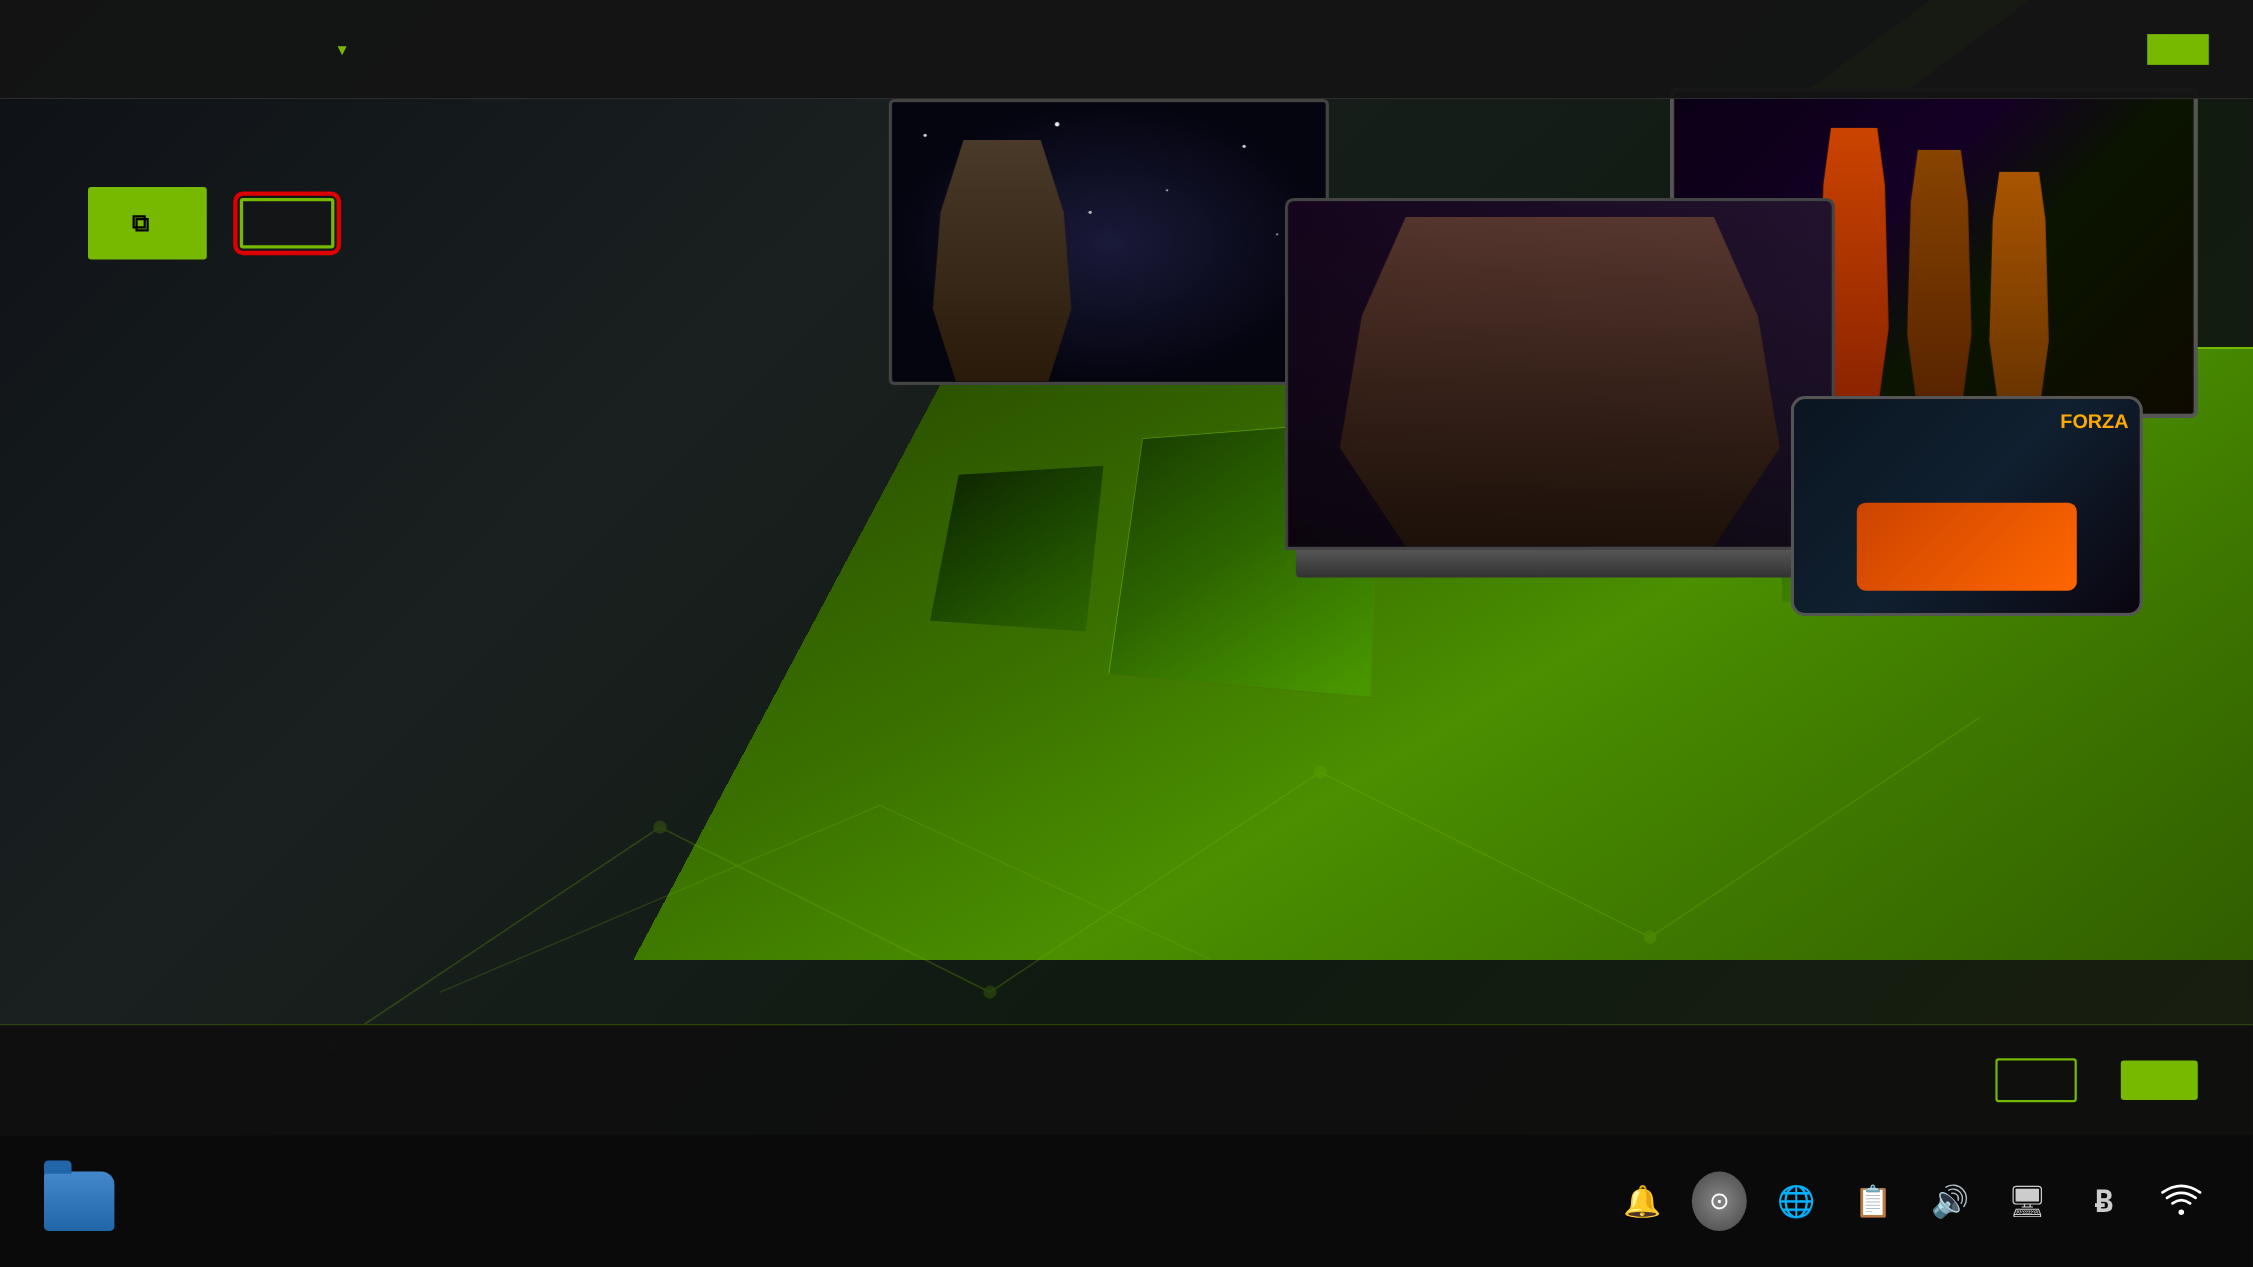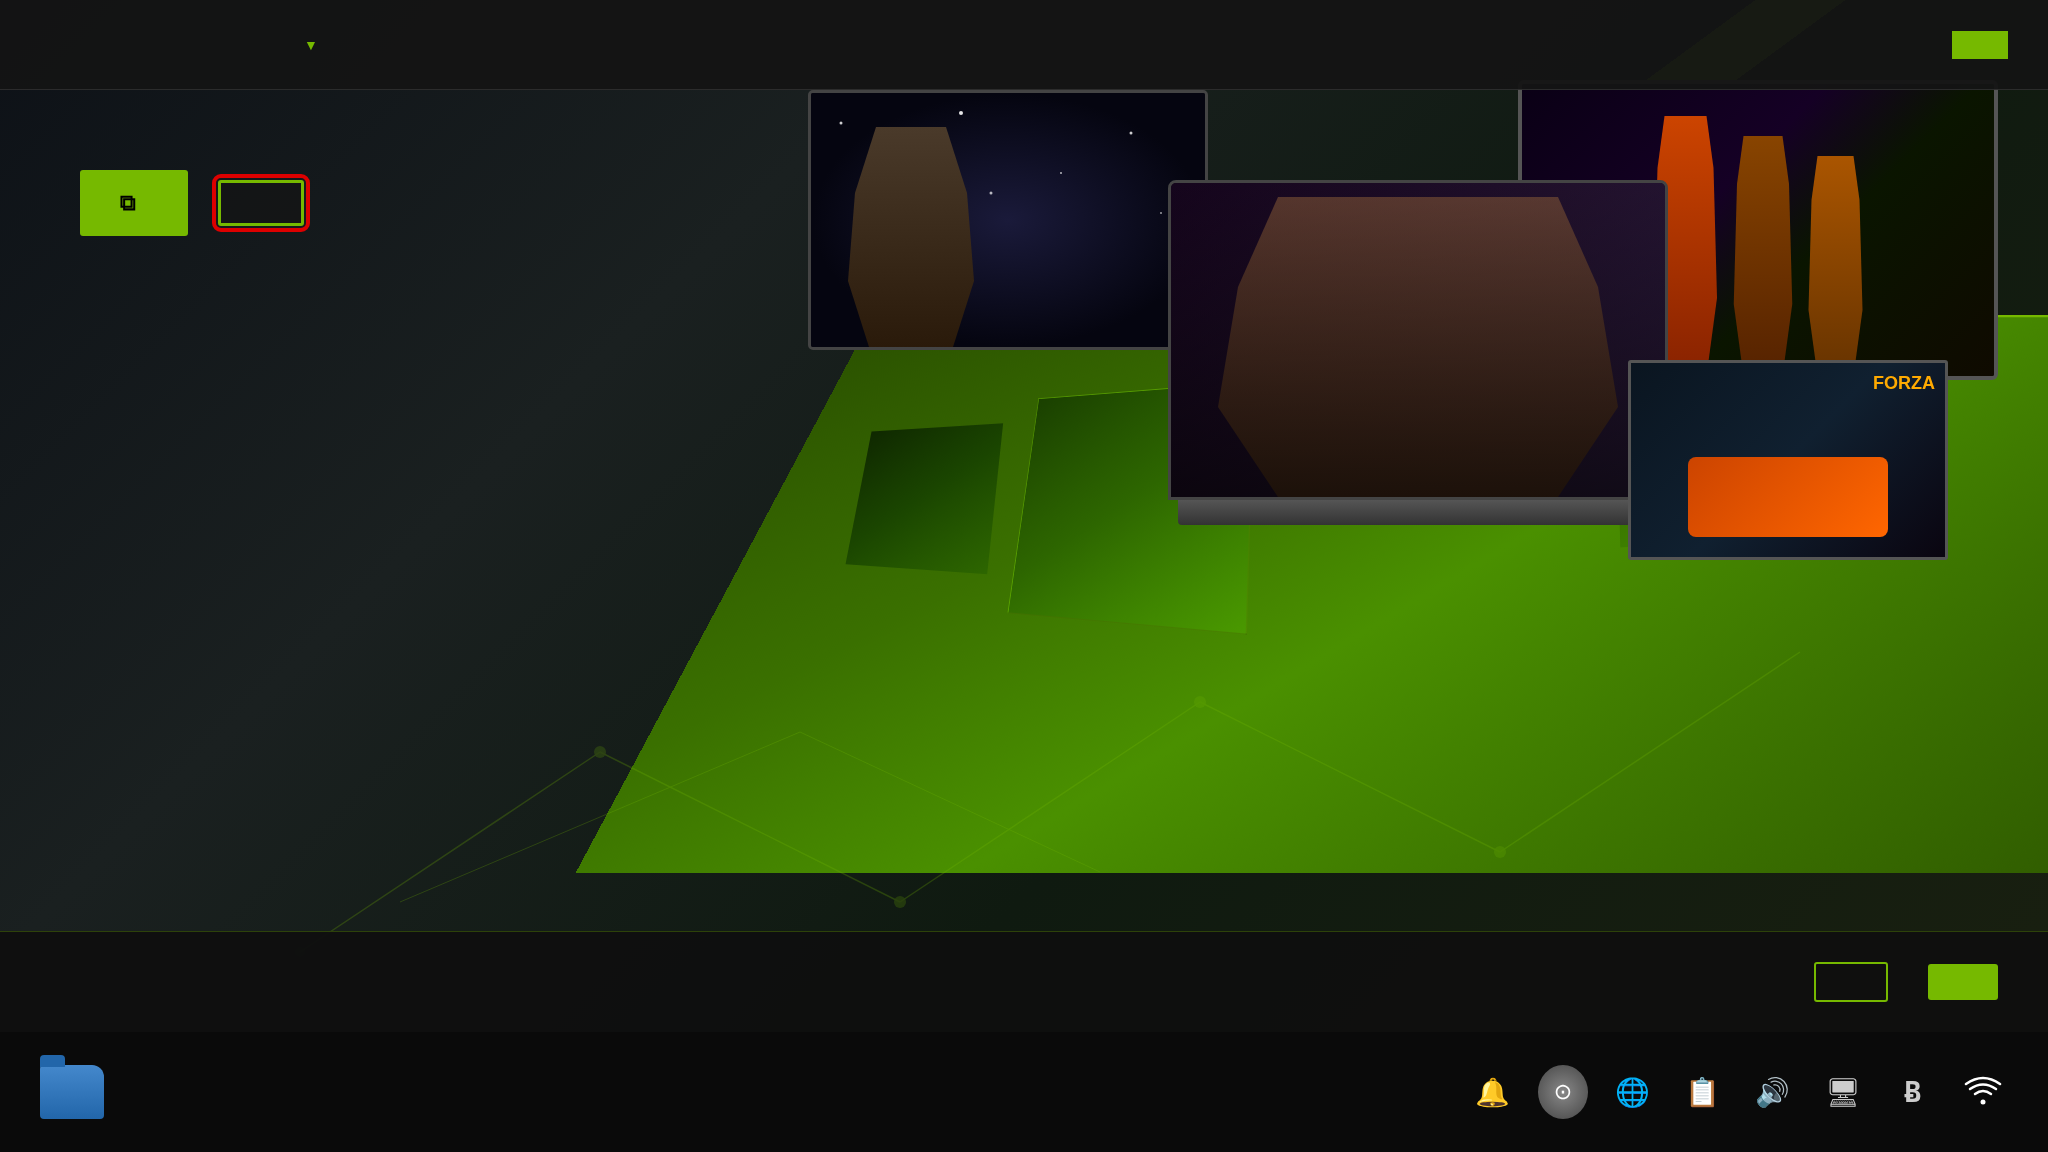--- a/index.html
+++ b/index.html
@@ -249,21 +249,21 @@
       top: 360px;
       width: 340px;
       height: 230px;
     }
 
     .monitor-small-screen {
       width: 320px;
       height: 200px;
       background: #0a0a0a;
       border: 3px solid #555;
-      border-radius: 3px;
+      border-radius: 13px;
       overflow: hidden;
     }
 
     .racing-bg {
       width: 100%;
       height: 100%;
       background: linear-gradient(135deg, #0a1520 0%, #102030 50%, #0a0510 100%);
       position: relative;
     }
 

